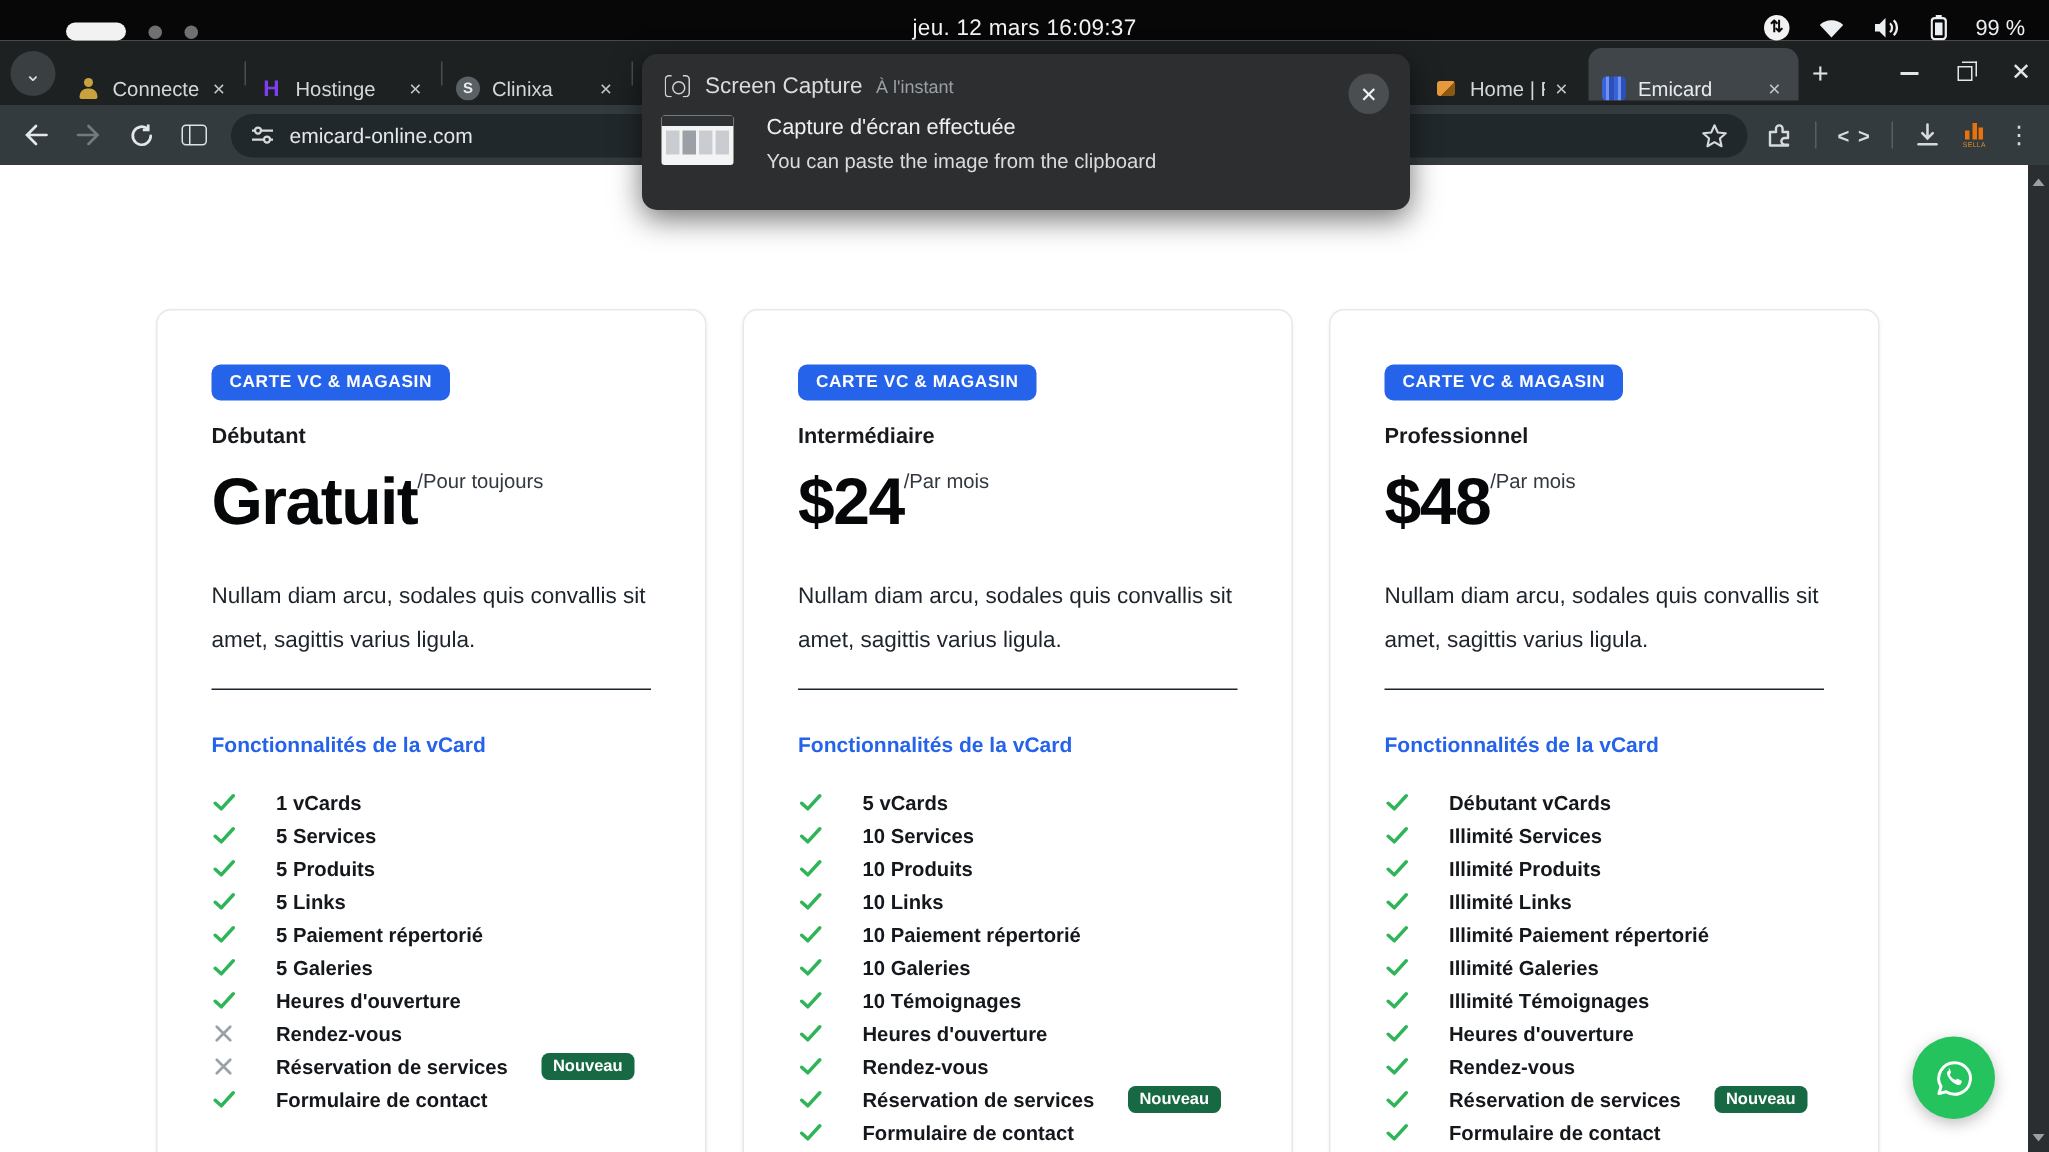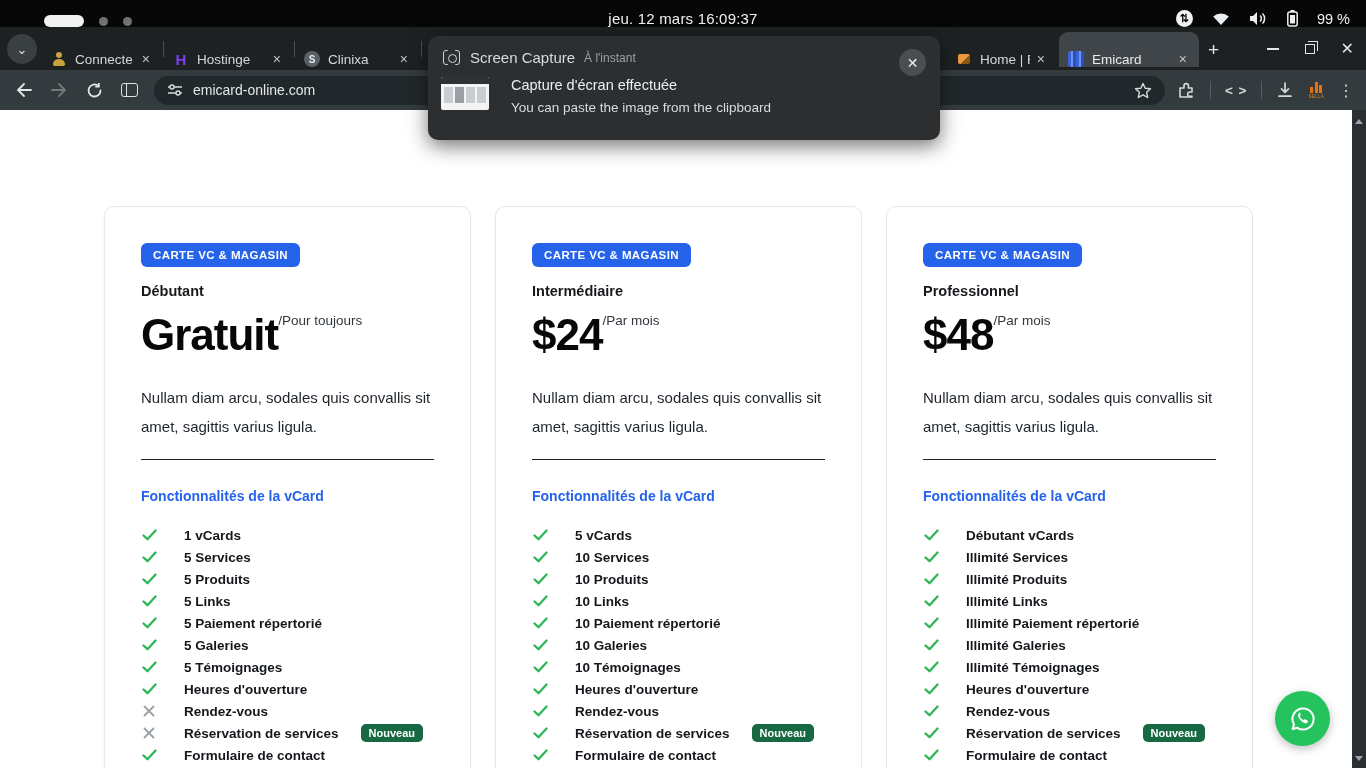--- a/index.html
+++ b/index.html
@@ -346,30 +346,20 @@
     <span class="feature-text">5 Galeries</span>
 
   </div>
           <div class="feature-row">
     <span class="feat-icon">
       <svg class="check-svg" width="15" height="12" viewBox="0 0 15 12">
                 <path d="M1.5 6.5 L5.5 10.2 L13.5 1.5" fill="none" stroke="#2eb558" stroke-width="2.3" stroke-linecap="round" stroke-linejoin="round"></path>
               </svg>
 
     </span>
-    <span class="feature-text">5 Témoignages</span>
-
-  </div>
-          <div class="feature-row">
-    <span class="feat-icon">
-      <svg class="check-svg" width="15" height="12" viewBox="0 0 15 12">
-                <path d="M1.5 6.5 L5.5 10.2 L13.5 1.5" fill="none" stroke="#2eb558" stroke-width="2.3" stroke-linecap="round" stroke-linejoin="round"></path>
-              </svg>
-
-    </span>
     <span class="feature-text">Heures d'ouverture</span>
 
   </div>
           <div class="feature-row">
     <span class="feat-icon">
 
       <svg class="cross-svg" width="12" height="12" viewBox="0 0 12 12">
                 <path d="M1.5 1.5 L10.5 10.5 M10.5 1.5 L1.5 10.5" fill="none" stroke="#9aa0a6" stroke-width="1.8" stroke-linecap="round"></path>
               </svg>
     </span>

